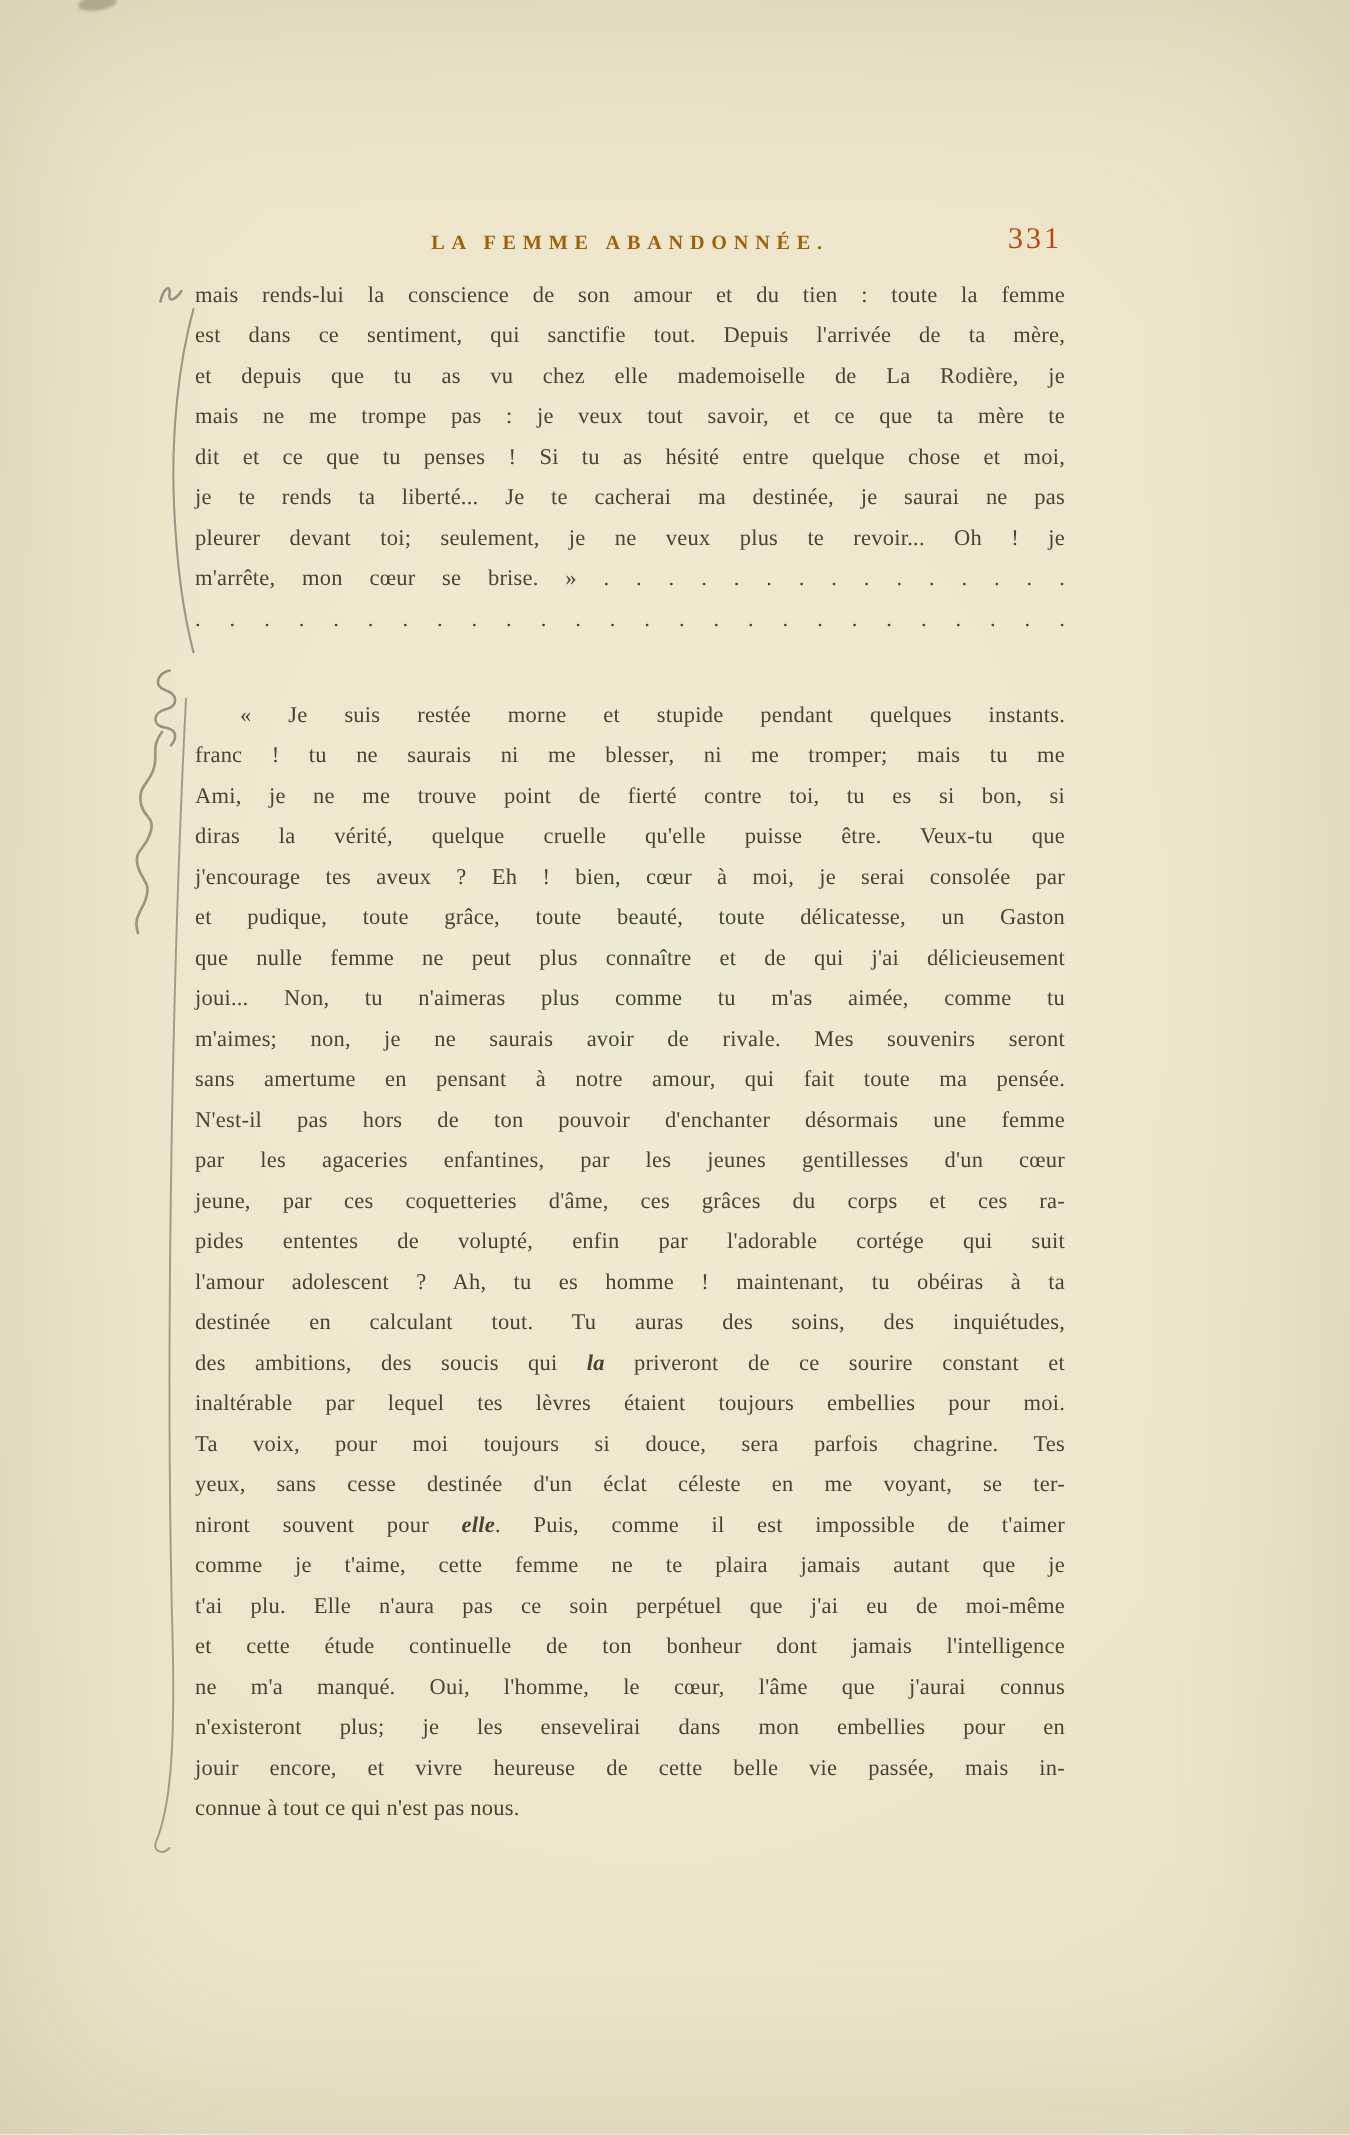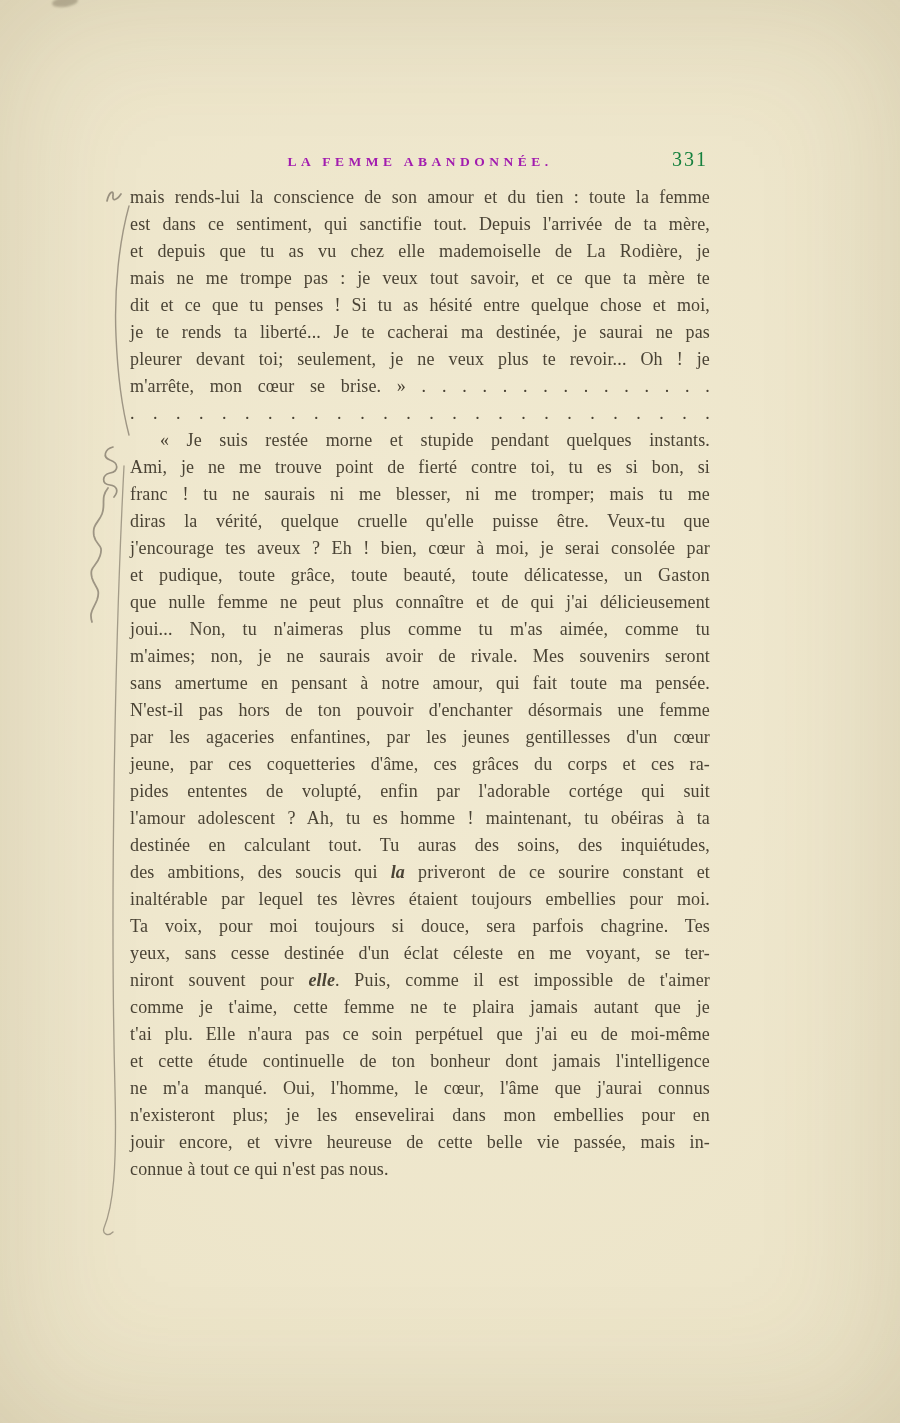--- a/index.html
+++ b/index.html
@@ -20,33 +20,33 @@
   }
   .corner-smudge {
     position: absolute; left: 52px; top: -3px; width: 26px; height: 10px;
     background: #5d5440; border-radius: 50%; opacity: .35; filter: blur(1px);
     transform: rotate(-8deg);
   }
   .text-col { position: absolute; left: 130px; top: 150px; width: 580px; }
   .header { position: relative; height: 26px; margin-bottom: 8px; }
   .running-title {
     text-align: center; font-size: 13.5px; font-weight: 700;
-    letter-spacing: 4.5px; color: #a21caf; padding-top: 4px;
+    letter-spacing: 4.5px; color: #a16207; padding-top: 4px;
   }
   .page-number {
     position: absolute; right: 2px; top: -2px;
-    font-size: 20px; letter-spacing: 2px; color: #15803d;
+    font-size: 20px; letter-spacing: 2px; color: #c2410c;
   }
   .line {
-    font-size: 18px; line-height: 27px;
+    font-size: 15px; line-height: 27px;
     text-align: justify; text-align-last: justify;
     letter-spacing: 0.15px;
   }
   .line.flush { text-align-last: left; }
-  .line.indent { text-indent: 30px; }
+  .line.indent { text-indent: 30px; margin-top: 37px; }
   .it { font-style: italic; font-weight: bold; }
   .dots { color: #4a4335; }
   svg.pencil { position: absolute; inset: 0; pointer-events: none; z-index: 3; }
   svg.pencil path { fill: none; stroke: #8a8172; stroke-linecap: round; }
 </style>
 </head>
 <body>
 
 <div class="page">
 
@@ -80,22 +80,22 @@
         <div class="line"><span>dit et ce que tu penses ! Si tu as hésité entre quelque chose et moi,</span></div>
         <div class="line"><span>je te rends ta liberté... Je te cacherai ma destinée, je saurai ne pas</span></div>
         <div class="line"><span>pleurer devant toi; seulement, je ne veux plus te revoir... Oh ! je</span></div>
         <div class="line"><span>m'arrête, mon cœur se brise. » . . . . . . . . . . . . . . .</span></div>
       </div>
 
     <div class="line dots">. . . . . . . . . . . . . . . . . . . . . . . . . .</div>
 
     <div id="p2">
         <div class="line indent"><span>« Je suis restée morne et stupide pendant quelques instants.</span></div>
+        <div class="line"><span>franc ! tu ne saurais ni me blesser, ni me tromper; mais tu me</span></div>
         <div class="line"><span>Ami, je ne me trouve point de fierté contre toi, tu es si bon, si</span></div>
-        <div class="line"><span>franc ! tu ne saurais ni me blesser, ni me tromper; mais tu me</span></div>
         <div class="line"><span>diras la vérité, quelque cruelle qu'elle puisse être. Veux-tu que</span></div>
         <div class="line"><span>j'encourage tes aveux ? Eh ! bien, cœur à moi, je serai consolée par</span></div>
         <div class="line"><span>et pudique, toute grâce, toute beauté, toute délicatesse, un Gaston</span></div>
         <div class="line"><span>que nulle femme ne peut plus connaître et de qui j'ai délicieusement</span></div>
         <div class="line"><span>joui... Non, tu n'aimeras plus comme tu m'as aimée, comme tu</span></div>
         <div class="line"><span>m'aimes; non, je ne saurais avoir de rivale. Mes souvenirs seront</span></div>
         <div class="line"><span>sans amertume en pensant à notre amour, qui fait toute ma pensée.</span></div>
         <div class="line"><span>N'est-il pas hors de ton pouvoir d'enchanter désormais une femme</span></div>
         <div class="line"><span>par les agaceries enfantines, par les jeunes gentillesses d'un cœur</span></div>
         <div class="line"><span>jeune, par ces coquetteries d'âme, ces grâces du corps et ces ra-</span></div>

